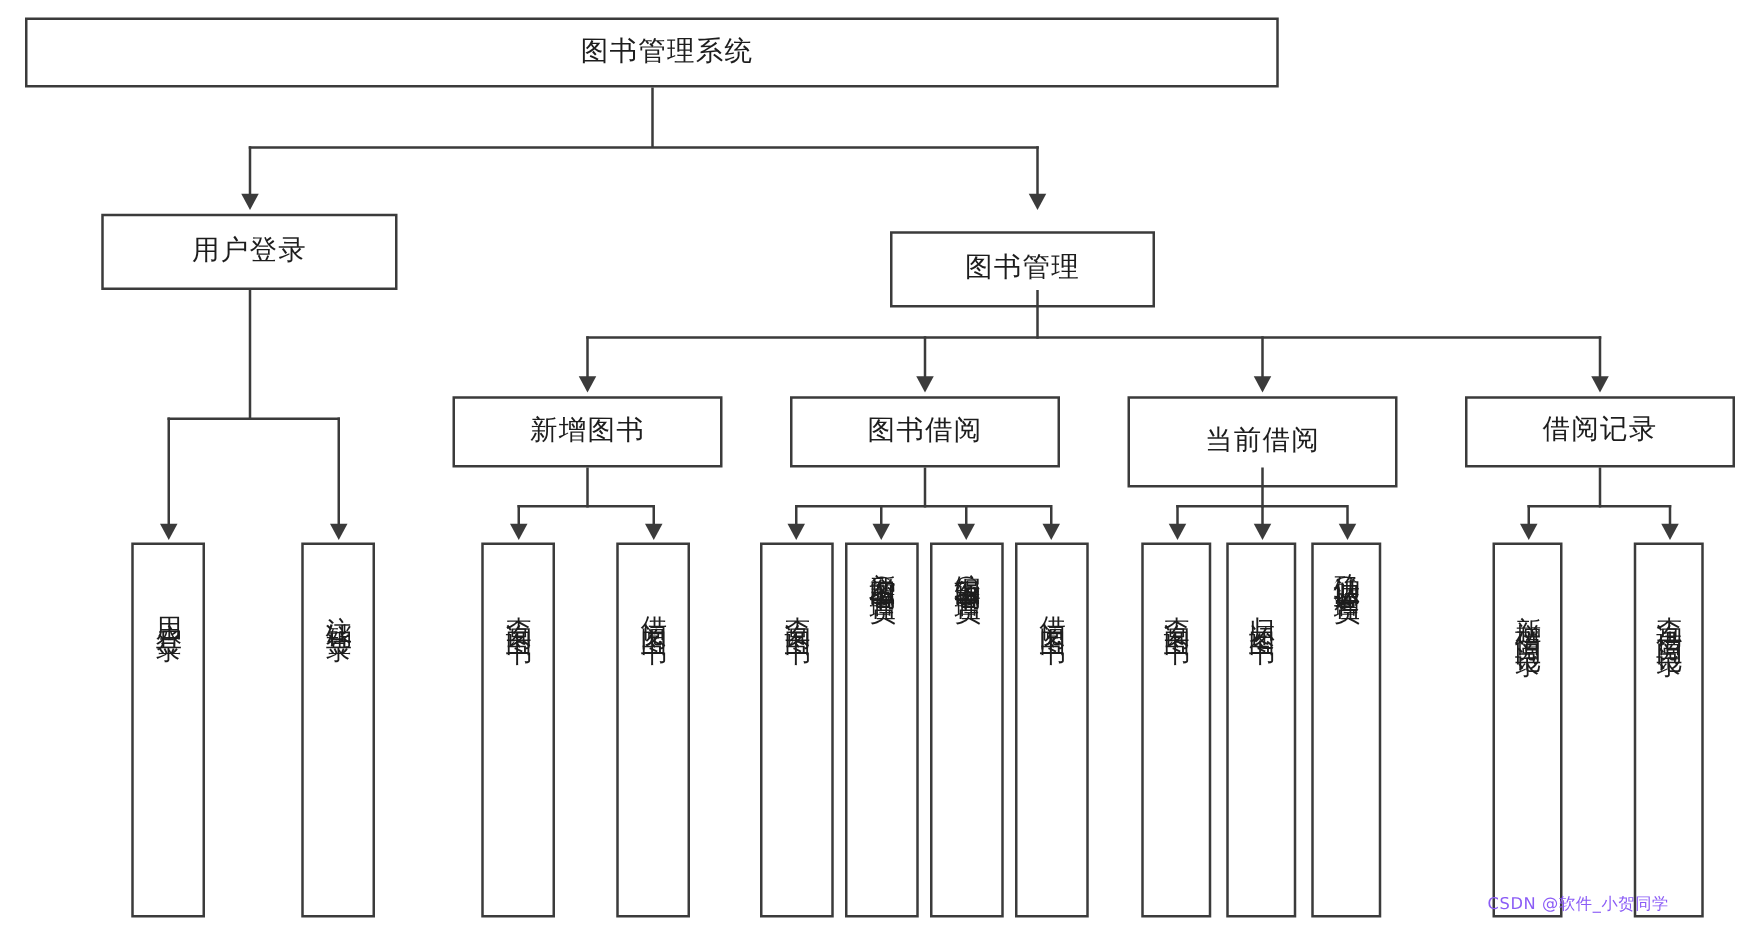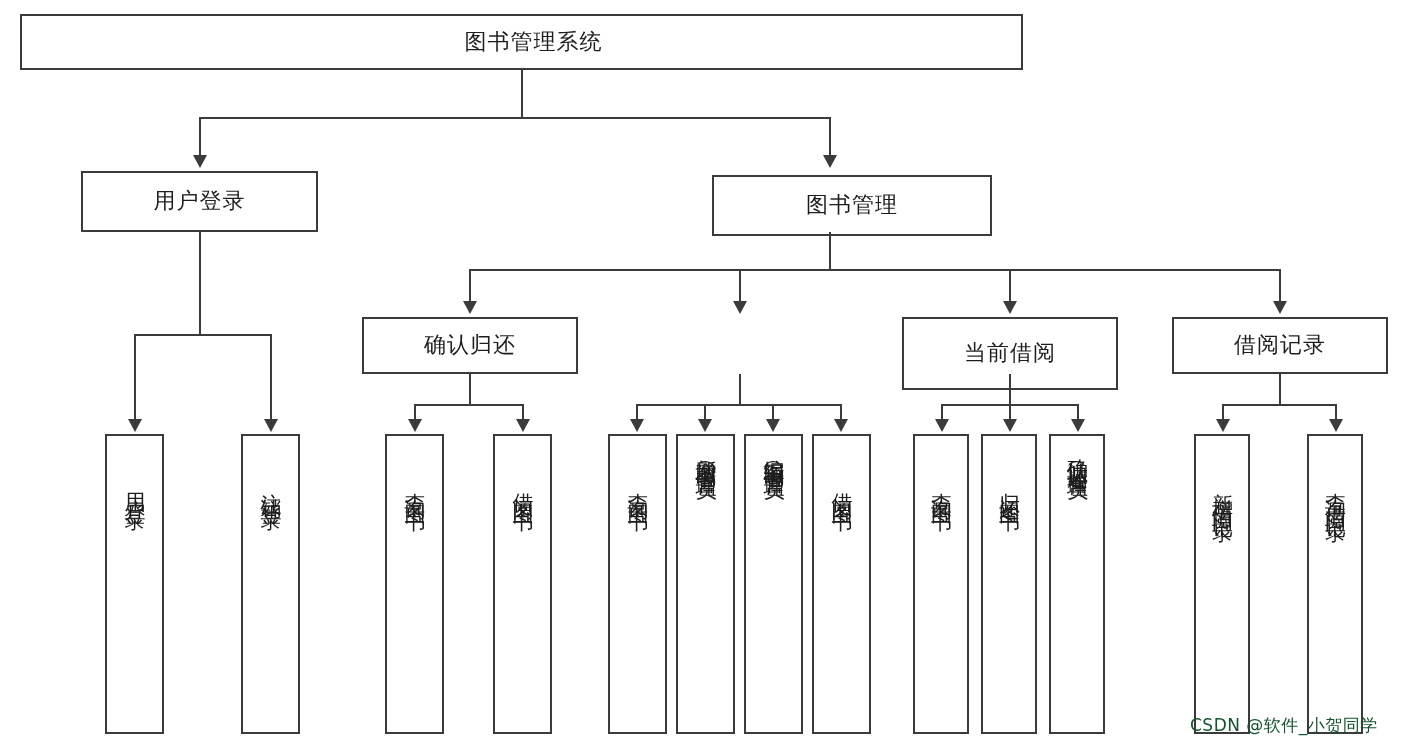--- a/index.html
+++ b/index.html
@@ -68,22 +68,22 @@
     position:absolute;
     width:0;height:0;
     border-left:7px solid transparent;
     border-right:7px solid transparent;
     border-top:13px solid #3b3b3b;
   }
 
   
   #watermark{
     position:absolute;
-    color:#14532d;
-    font-size:17px;
+    color:#8b5cf6;
+    font-size:13px;
     letter-spacing:0.5px;
     white-space:nowrap;
     user-select:none;
   }
 </style>
 </head>
 <body>
 
 <div id="stage">
 
@@ -94,21 +94,21 @@
   <div class="ln v" style="left:521px;top:70px;height:48px;"></div>
   <div class="ln h" style="left:199px;top:117px;width:632px;"></div>
   <div class="ln v" style="left:199px;top:117px;height:40px;"></div>
   <div class="arrow" style="left:193px;top:155px;"></div>
   <div class="ln v" style="left:829px;top:117px;height:40px;"></div>
   <div class="arrow" style="left:823px;top:155px;"></div>
 
   <div class="node h" style="left:81px;top:171px;width:237px;height:61px;">
     <span class="lbl">用户登录</span>
   </div>
-  <div class="node h" style="left:712px;top:175px;width:280px;height:61px;">
+  <div class="node h" style="left:712px;top:185px;width:212px;height:61px;">
     <span class="lbl">图书管理</span>
   </div>
 
   <div class="ln v" style="left:199px;top:232px;height:104px;"></div>
   <div class="ln h" style="left:134px;top:334px;width:138px;"></div>
   <div class="ln v" style="left:134px;top:334px;height:87px;"></div>
   <div class="arrow" style="left:128px;top:419px;"></div>
   <div class="ln v" style="left:270px;top:334px;height:87px;"></div>
   <div class="arrow" style="left:264px;top:419px;"></div>
 
@@ -117,26 +117,29 @@
   <div class="ln v" style="left:469px;top:269px;height:34px;"></div>
   <div class="arrow" style="left:463px;top:301px;"></div>
   <div class="ln v" style="left:739px;top:269px;height:34px;"></div>
   <div class="arrow" style="left:733px;top:301px;"></div>
   <div class="ln v" style="left:1009px;top:269px;height:34px;"></div>
   <div class="arrow" style="left:1003px;top:301px;"></div>
   <div class="ln v" style="left:1279px;top:269px;height:34px;"></div>
   <div class="arrow" style="left:1273px;top:301px;"></div>
 
   <div class="node h" style="left:362px;top:317px;width:216px;height:57px;">
-    <span class="lbl">确认归还</span>
+    <span class="lbl">新增图书</span>
+  </div>
+  <div class="node h" style="left:632px;top:317px;width:216px;height:57px;">
+    <span class="lbl">图书借阅</span>
   </div>
   <div class="node h" style="left:902px;top:317px;width:216px;height:73px;">
     <span class="lbl">当前借阅</span>
   </div>
-  <div class="node h" style="left:1172px;top:317px;width:216px;height:57px;">
+  <div class="node h" style="left:1172px;top:317px;width:216px;height:57px;font-family:Liberation Mono, monospace;">
     <span class="lbl">借阅记录</span>
   </div>
 
   <div class="ln v" style="left:469px;top:374px;height:32px;"></div>
   <div class="ln h" style="left:414px;top:404px;width:110px;"></div>
   <div class="ln v" style="left:414px;top:404px;height:17px;"></div>
   <div class="arrow" style="left:408px;top:419px;"></div>
   <div class="ln v" style="left:522px;top:404px;height:17px;"></div>
   <div class="arrow" style="left:516px;top:419px;"></div>
 

